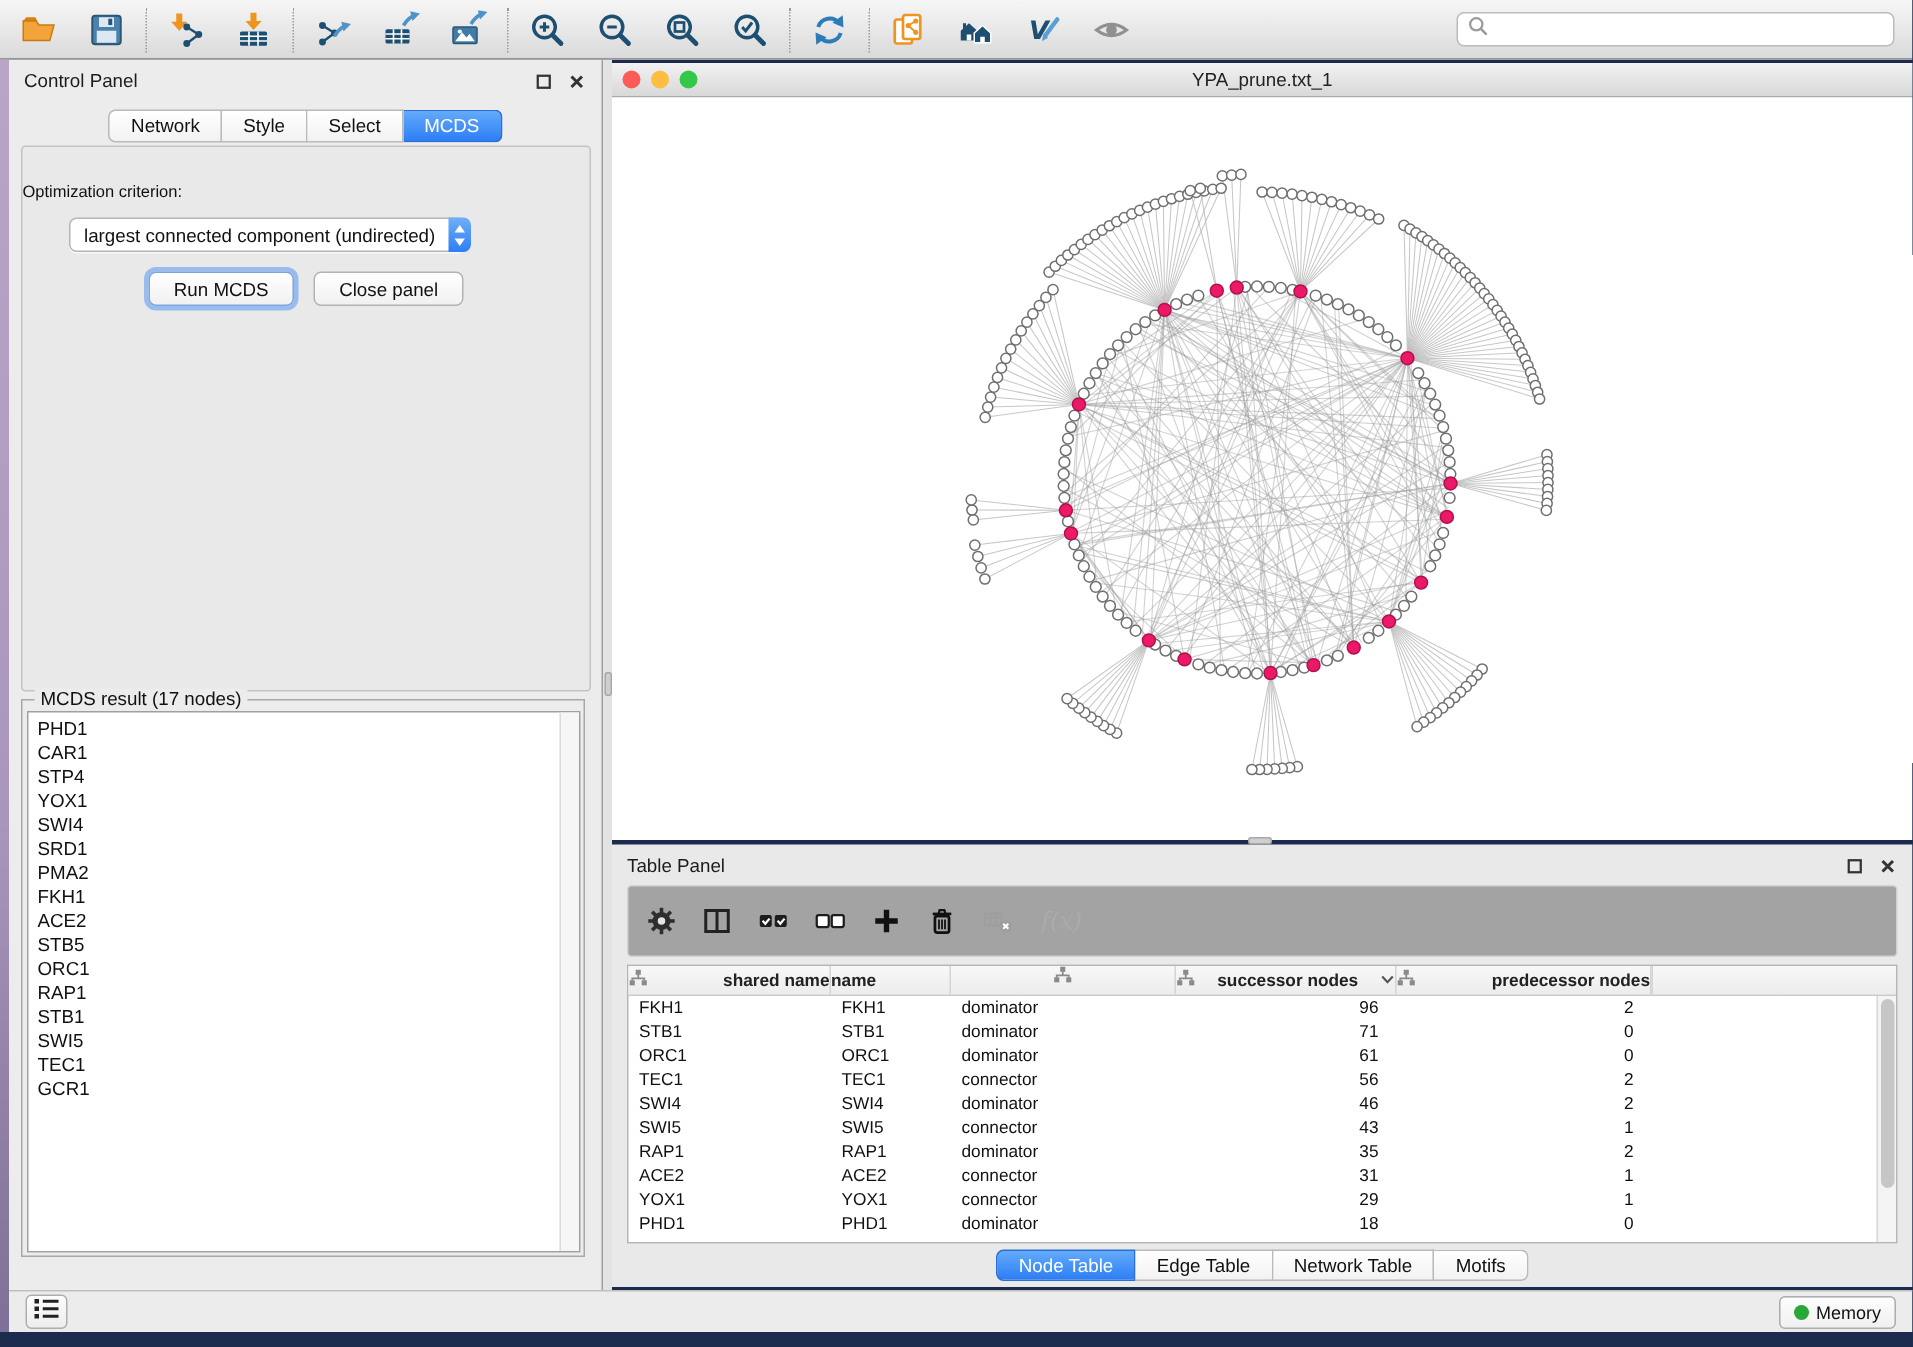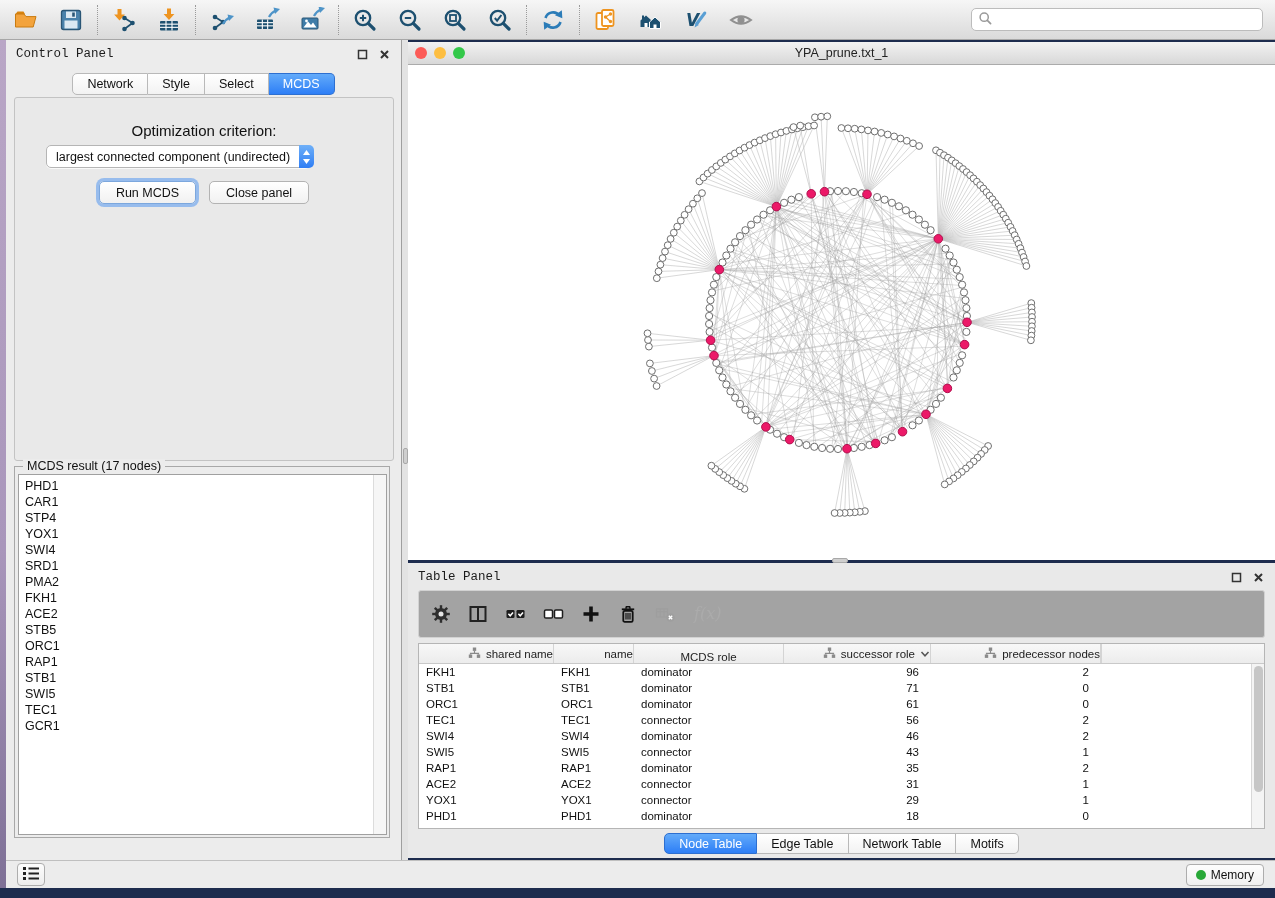--- a/index.html
+++ b/index.html
@@ -16,35 +16,35 @@
   .tb-sep { width:1px; height:30px; margin:0 12px; border-left:1px dotted #9a9a9a; }
   .tb-btn { width:28px; height:28px; display:flex; align-items:center; justify-content:center; cursor:default; }
   .search-wrap { margin-left:auto; width:292px; height:23px; background:#fff; border:1px solid #bcbcbc;
     border-radius:5px; display:flex; align-items:center; padding:0 6px; gap:4px; }
   .search-wrap input { border:none; outline:none; flex:1; font-size:12px; font-family:inherit; background:transparent; }
 
   
   .control-panel { position:absolute; left:6px; top:40px; width:396px; height:820px;
     background:#ececec; border-right:1px solid #9f9f9f; }
   .panel-head { height:28px; display:flex; align-items:center; padding:0 10px; }
-  .panel-title { font-size:12.5px; color:#1c1c1c;font-family:Liberation Mono, monospace; }
+  .panel-title { font-size:12.5px; color:#1c1c1c; }
   .panel-head .spacer { flex:1; }
   .win-btn { width:14px; height:14px; display:flex; align-items:center; justify-content:center; margin-left:8px; }
 
   .cp-tabs { position:absolute; left:0; top:33px; width:100%; display:flex; justify-content:center; }
   .seg { display:flex; }
   .seg .tab { height:22px; padding:0 14px; font-size:12.5px; display:flex; align-items:center;
     background:linear-gradient(180deg,#ffffff,#f2f2f2); border:1px solid #b9b9b9; border-left:none; color:#111; }
   .seg .tab:first-child { border-left:1px solid #b9b9b9; border-radius:5px 0 0 5px; }
   .seg .tab:last-child { border-radius:0 5px 5px 0; }
   .seg .tab.active { background:linear-gradient(180deg,#63abfa,#2d7ef6); color:#fff; border-color:#2d6fd0; }
 
   .cp-box { position:absolute; left:8px; top:57px; width:380px; height:364px;
     background:#e9e9e9; border:1px solid #c3c3c3; border-radius:3px; }
-  .opt-label { position:absolute; left:0; top:24px; width:100%; text-align:center; font-size:15px; color:#111; }
+  .opt-label { position:absolute; left:0; top:24px; width:100%; font-size:11px; color:#111; }
   .dropdown { position:absolute; left:31px; top:47px; width:264px; height:23px; background:#fff;
     border:1px solid #b5b5b5; border-radius:5px; display:flex; align-items:center; box-shadow:0 1px 0 rgba(255,255,255,.7); }
   .dropdown .dd-text { flex:1; font-size:12.5px; padding:0 9px; color:#111; white-space:nowrap; }
   .dd-stepper { width:20px; height:23px; margin-right:-1px; border-radius:0 5px 5px 0;
     background:linear-gradient(180deg,#6fb0f8,#2e7df4); display:flex; align-items:center; justify-content:center; }
   .btn-row { position:absolute; left:0; top:83px; width:100%; display:flex; justify-content:center; gap:13px; }
   .mac-btn { height:23px; padding:0 16px; font-size:12.5px; font-family:inherit; color:#111;
     background:linear-gradient(180deg,#ffffff,#f1f1f1); border:1px solid #b3b3b3; border-radius:5px; }
   .mac-btn.focused { box-shadow:0 0 0 3px rgba(108,164,240,.65); border-color:#7ca7dd; }
 
@@ -69,22 +69,22 @@
   .net-canvas { position:absolute; left:0; top:23px; width:867px; height:495px; background:#fff; }
 
   
   .table-panel { position:absolute; left:408px; top:563px; width:867px; height:295px; background:#e9e9e9; }
   .tp-toolbar { position:absolute; left:10px; top:27px; width:847px; height:48px; background:#a3a3a3;
     border:1px solid #d2d2d2; border-radius:3px; display:flex; align-items:center; gap:17px; padding:0 12px; }
   .tp-btn { height:24px; display:flex; align-items:center; justify-content:center; }
 
   .grid { position:absolute; left:10px; top:80px; width:847px; height:186px; background:#fff; border:1px solid #b5b5b5; }
   .grid-head { display:flex; height:20px; background:linear-gradient(180deg,#f8f8f8,#ececec); border-bottom:1px solid #c9c9c9; }
-  .gh-cell { display:flex; align-items:center; justify-content:flex-end; gap:5px; font-size:11.5px; color:#222;
-    border-right:1px solid #d4d4d4; overflow:hidden; }
+  .gh-cell { display:flex; align-items:center; justify-content:space-between; gap:5px; font-size:11.5px; color:#222;
+    border-right:1px solid #d4d4d4; overflow:hidden;font-weight:bold; }
   .gh-cell:last-child { border-right:none; }
   .grid-body { position:relative; }
   .grid-row { display:flex; height:16px; align-items:center; }
   .gc { font-size:11.5px; color:#111; padding:0 7px; white-space:nowrap; overflow:hidden; }
   .gc.num { text-align:right; padding-right:12px; }
   .grid-scroll { position:absolute; right:0; top:0; width:13px; height:164px; background:#f4f4f4; border-left:1px solid #d8d8d8; }
   .grid-thumb { position:absolute; left:1.5px; top:2px; width:9px; height:126px; background:#c6c6c6; border-radius:5px; }
 
   .tp-tabs { position:absolute; left:0; top:270px; width:100%; display:flex; justify-content:center; }
   .tp-tabs .tab { height:21px; font-size:12.5px; }
@@ -1009,21 +1009,21 @@
             </svg></span>
           <span>MCDS role</span>
         </div>
         <div class="gh-cell" style="width: 147px;">
           <span><svg width="13" height="12" style="flex:none">
               <rect x="4.8" y="0.5" width="3.4" height="3.4" fill="#8a8a8a"></rect>
               <rect x="0.8" y="7.5" width="3.4" height="3.4" fill="#8a8a8a"></rect>
               <rect x="8.8" y="7.5" width="3.4" height="3.4" fill="#8a8a8a"></rect>
               <path d="M6.5 3.9 v1.8 M2.5 7.5 v-1.2 h8 v1.2" fill="none" stroke="#8a8a8a" stroke-width="1.2"></path>
             </svg></span>
-          <span>successor role</span>
+          <span>successor nodes</span>
           <span><svg width="10" height="8" style="flex:none">
               <path d="M1.5 2 L5 5.8 L8.5 2" fill="none" stroke="#555" stroke-width="1.5"></path>
             </svg></span>
         </div>
         <div class="gh-cell" style="width: 170px;">
           <span><svg width="13" height="12" style="flex:none">
               <rect x="4.8" y="0.5" width="3.4" height="3.4" fill="#8a8a8a"></rect>
               <rect x="0.8" y="7.5" width="3.4" height="3.4" fill="#8a8a8a"></rect>
               <rect x="8.8" y="7.5" width="3.4" height="3.4" fill="#8a8a8a"></rect>
               <path d="M6.5 3.9 v1.8 M2.5 7.5 v-1.2 h8 v1.2" fill="none" stroke="#8a8a8a" stroke-width="1.2"></path>

